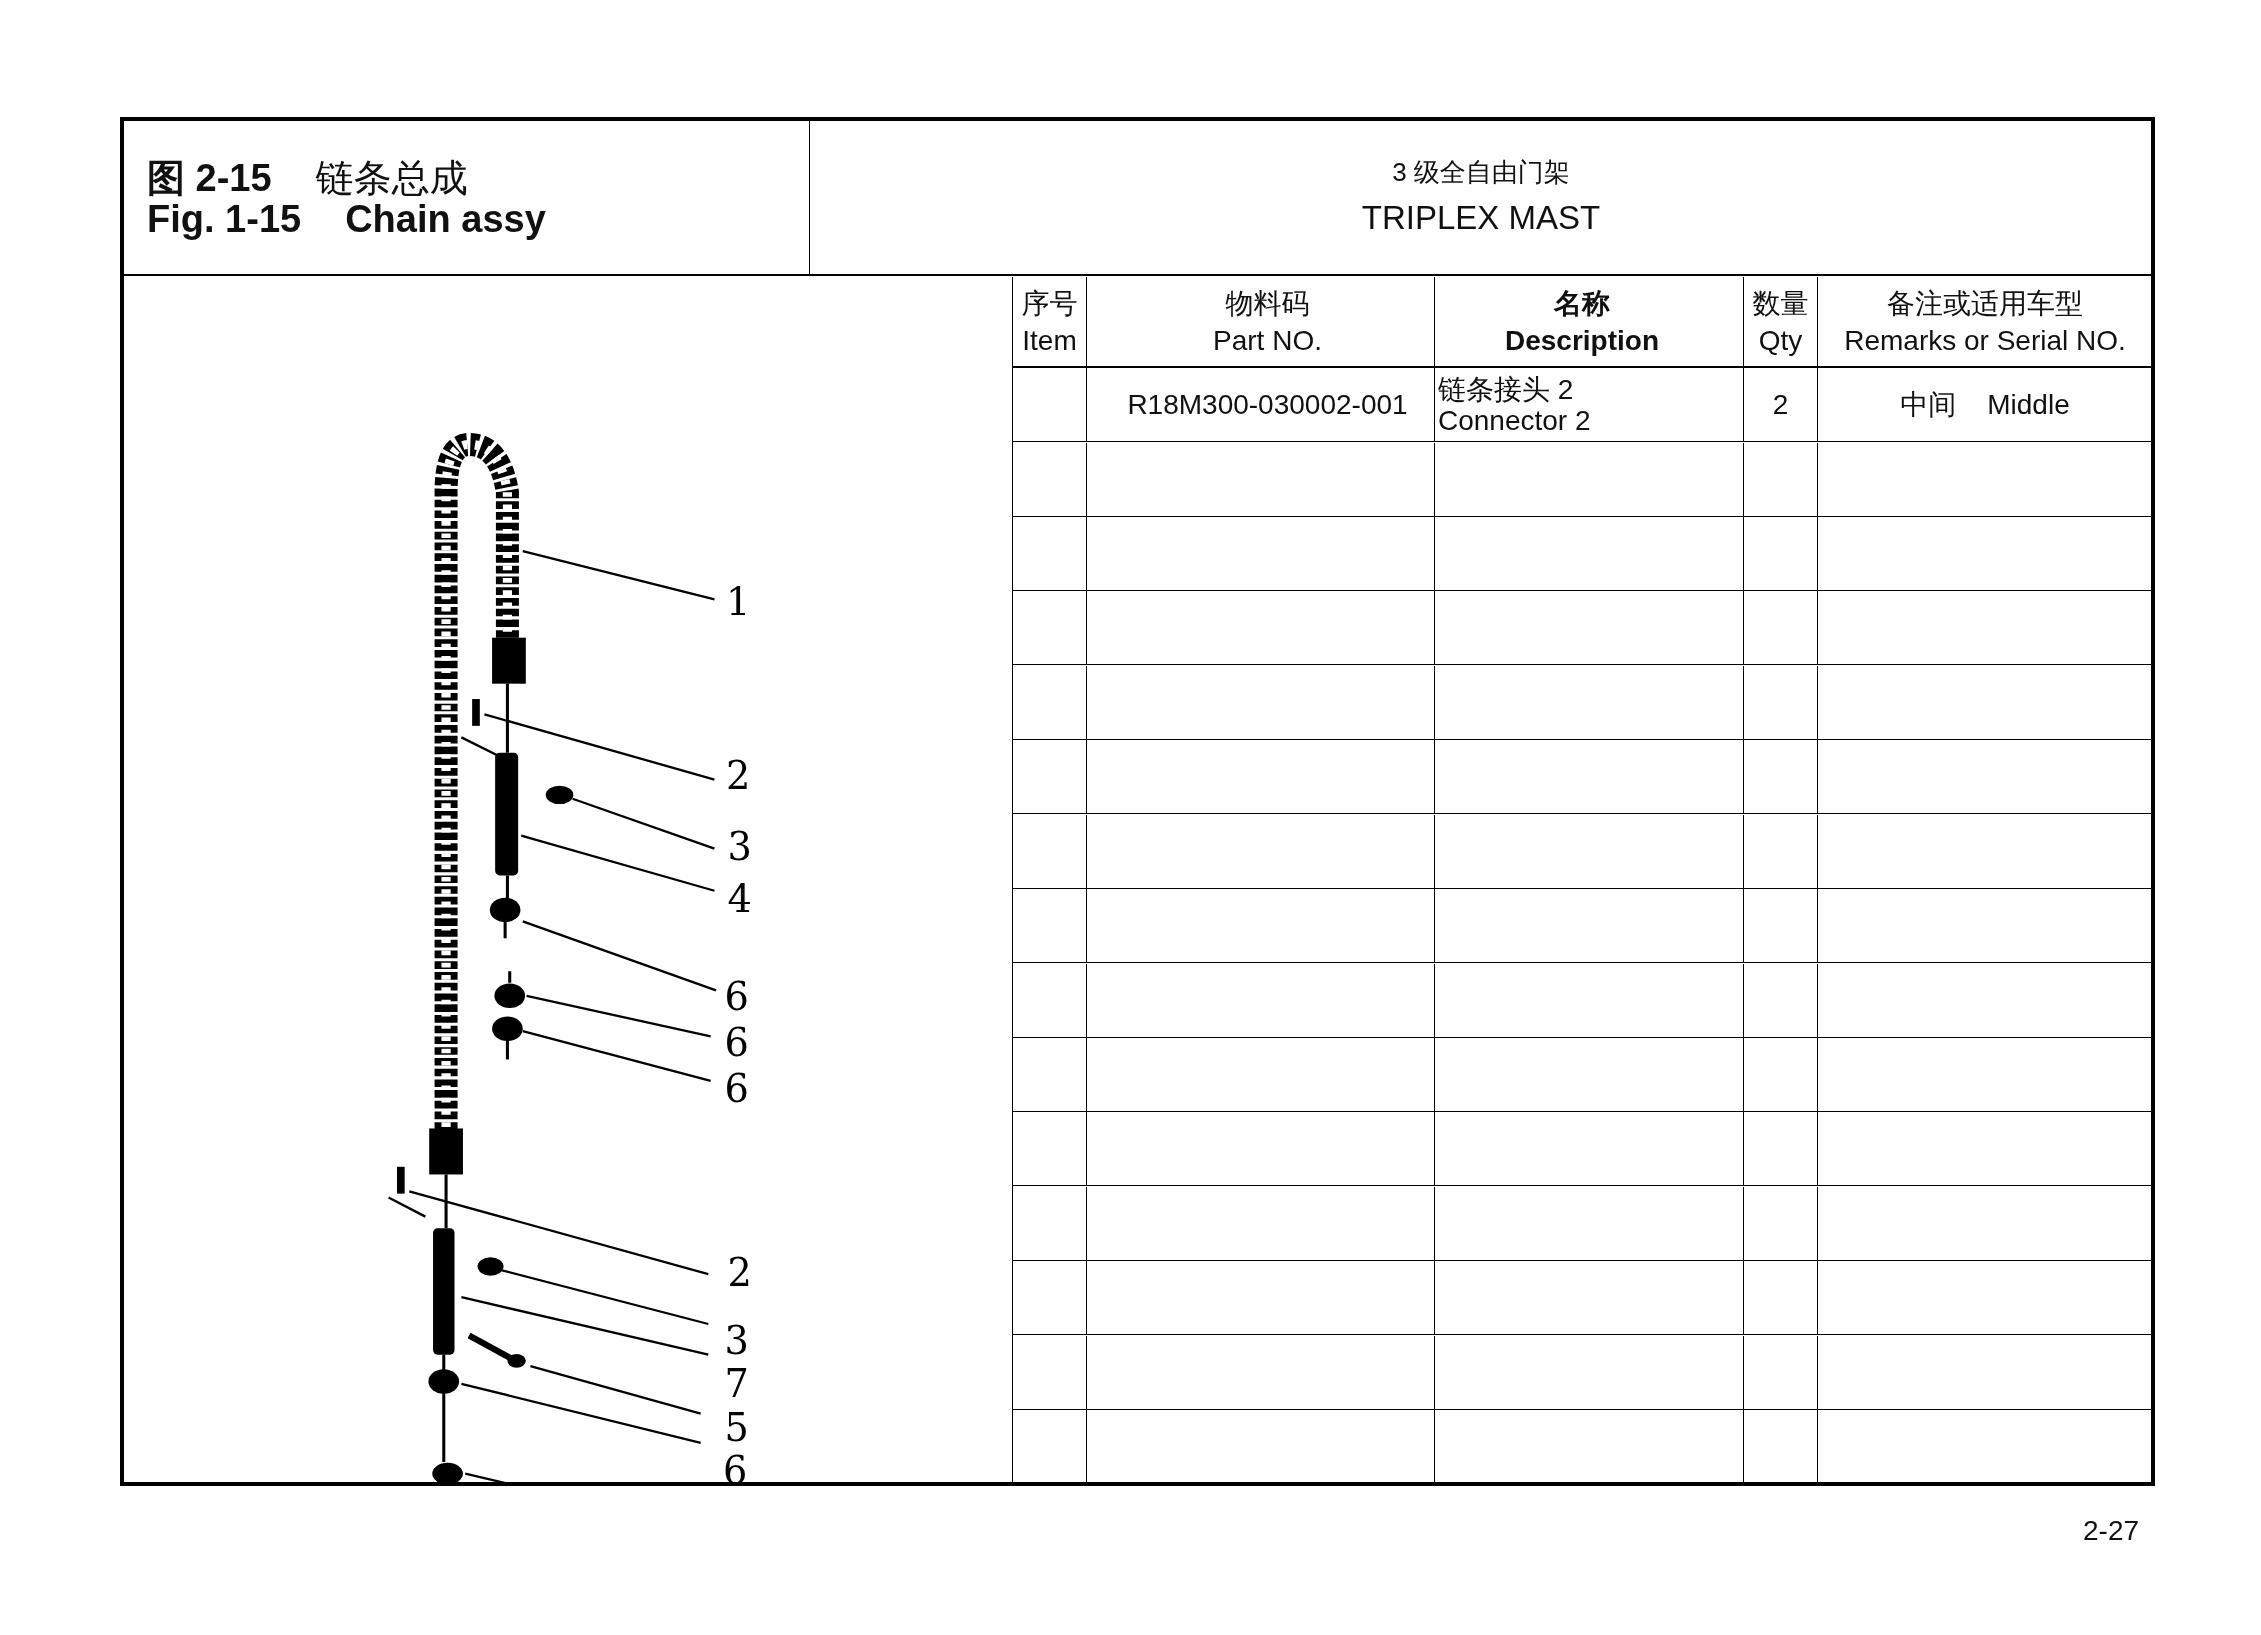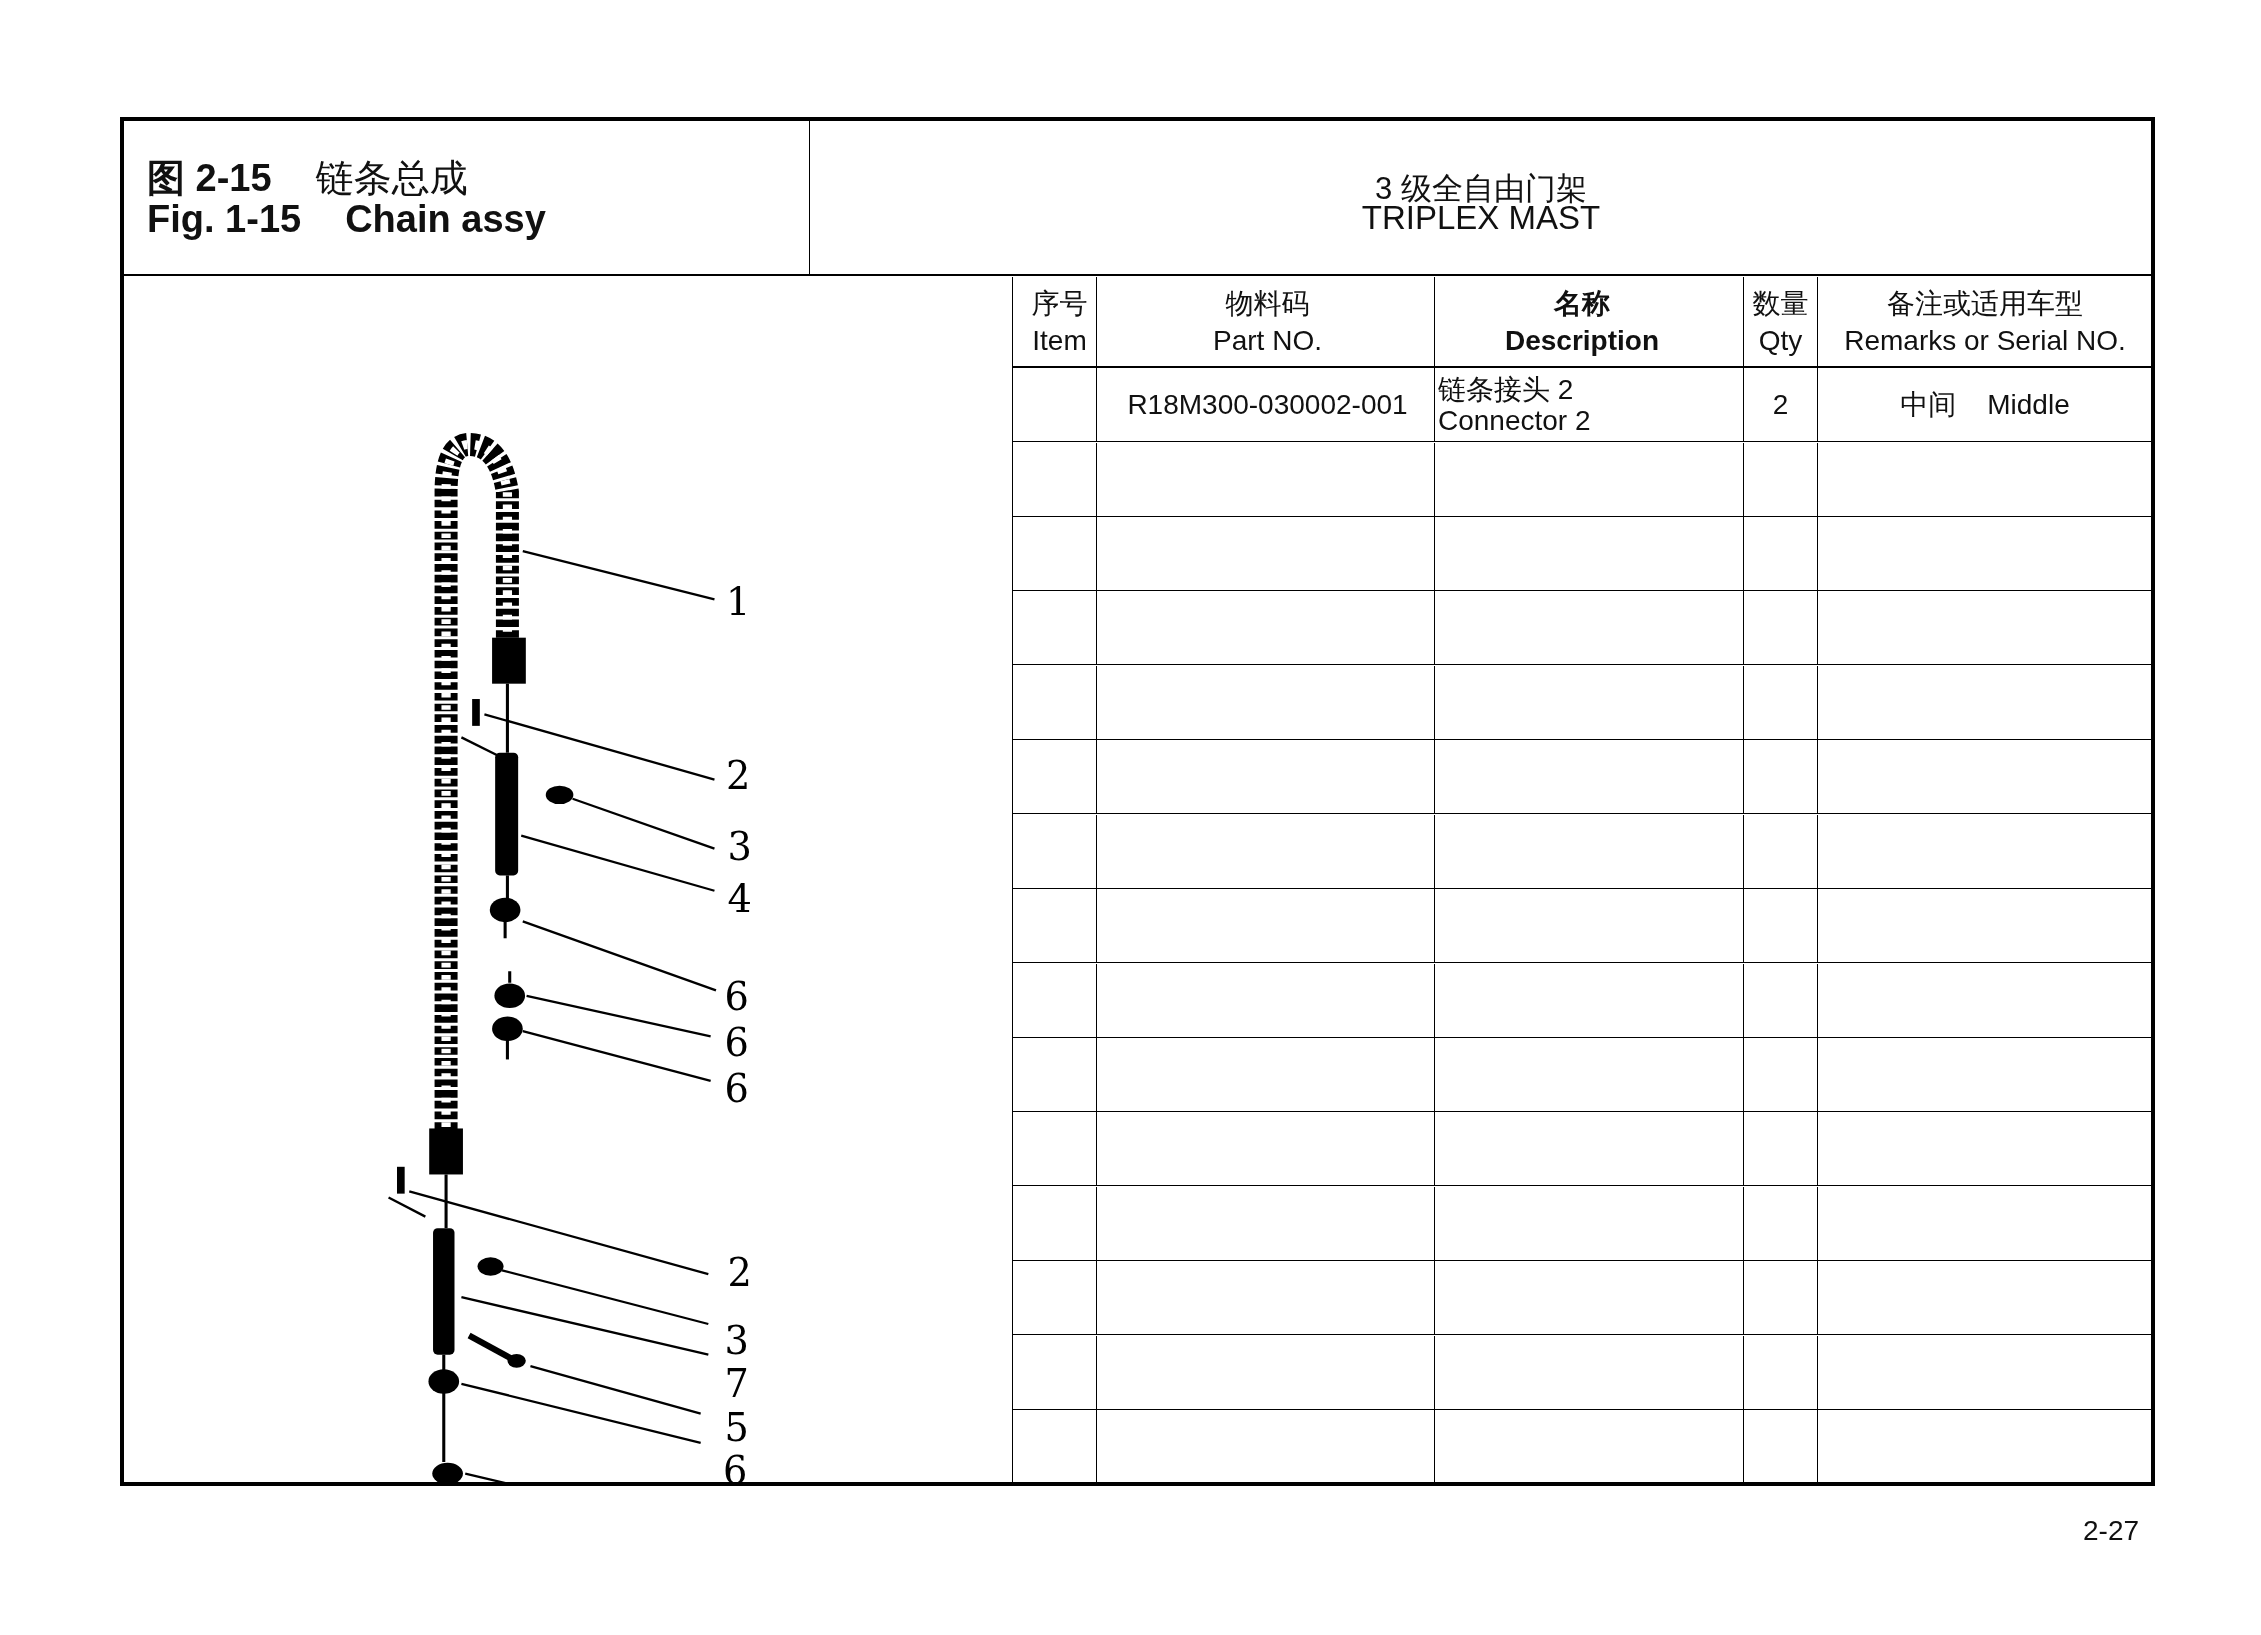--- a/index.html
+++ b/index.html
@@ -10,33 +10,33 @@
   .hdr { position:absolute; left:0; top:0; width:2027px; height:153px;
          border-bottom:2.3px solid #000; }
   .hdr-left { position:absolute; left:0; top:0; width:685px; height:153px;
               border-right:1.5px solid #000; }
   .hdr-l1, .hdr-l2 { position:absolute; left:23px; font-weight:bold; font-size:38px; white-space:pre; }
   .hdr-l1 { top:32px; }
   .hdr-l2 { top:77px; }
   .hdr-l1 .cn, .hdr-l2 .en2 { margin-left:44px; }
   .hdr-l1 .cn { font-weight:normal; }
   .hdr-right { position:absolute; left:687px; top:0; right:0; height:153px; text-align:center; }
-  .hdr-r1 { position:absolute; left:0; right:0; top:34px; font-size:31px;margin-top:13px; }
+  .hdr-r1 { position:absolute; left:0; right:0; top:34px; font-size:26px; }
   .hdr-r2 { position:absolute; left:0; right:0; top:78px; font-size:33px; }
   .figure { position:absolute; left:0; top:156px; width:888px; height:1206px; }
   .figure svg { position:absolute; left:0; top:0; }
   .table { position:absolute; left:888px; top:156px; width:1139px; height:1206px;
            border-left:1.5px solid #000; }
   .row { position:absolute; left:0; width:1139px; border-bottom:1.5px solid #000; box-sizing:border-box; }
   .row.head { top:0; height:91px; border-bottom:2.3px solid #000; }
   .cell { position:absolute; top:0; bottom:0; border-right:1.5px solid #000; box-sizing:border-box;
           display:flex; flex-direction:column; align-items:center; justify-content:center;
           font-size:28px; line-height:37px; text-align:center; }
   .cell:last-child { border-right:none; }
-  .c0 { left:10px; width:74px;text-align:right; }
+  .c0 { left:0; width:74px;text-align:right; }
   .c1 { left:88px; width:334px; }
   .c2 { left:408px; width:323px; align-items:flex-start; padding-left:17px; }
   .head .c2 { align-items:center; padding-left:0;font-weight:bold; }
   .c3 { left:731px; width:74px; }
   .c4 { left:805px; width:334px; }
   .cell .cn { font-size:28px; }
   .desc-line { line-height:31px; }
   .remarks-gap { display:inline-block; width:31px; }
   .pageno { position:absolute; left:2083px; top:1515px; font-size:28px; }
   .callout { font-family:"DejaVu Serif", "Liberation Serif", serif; font-size:50px; fill:#000; }

